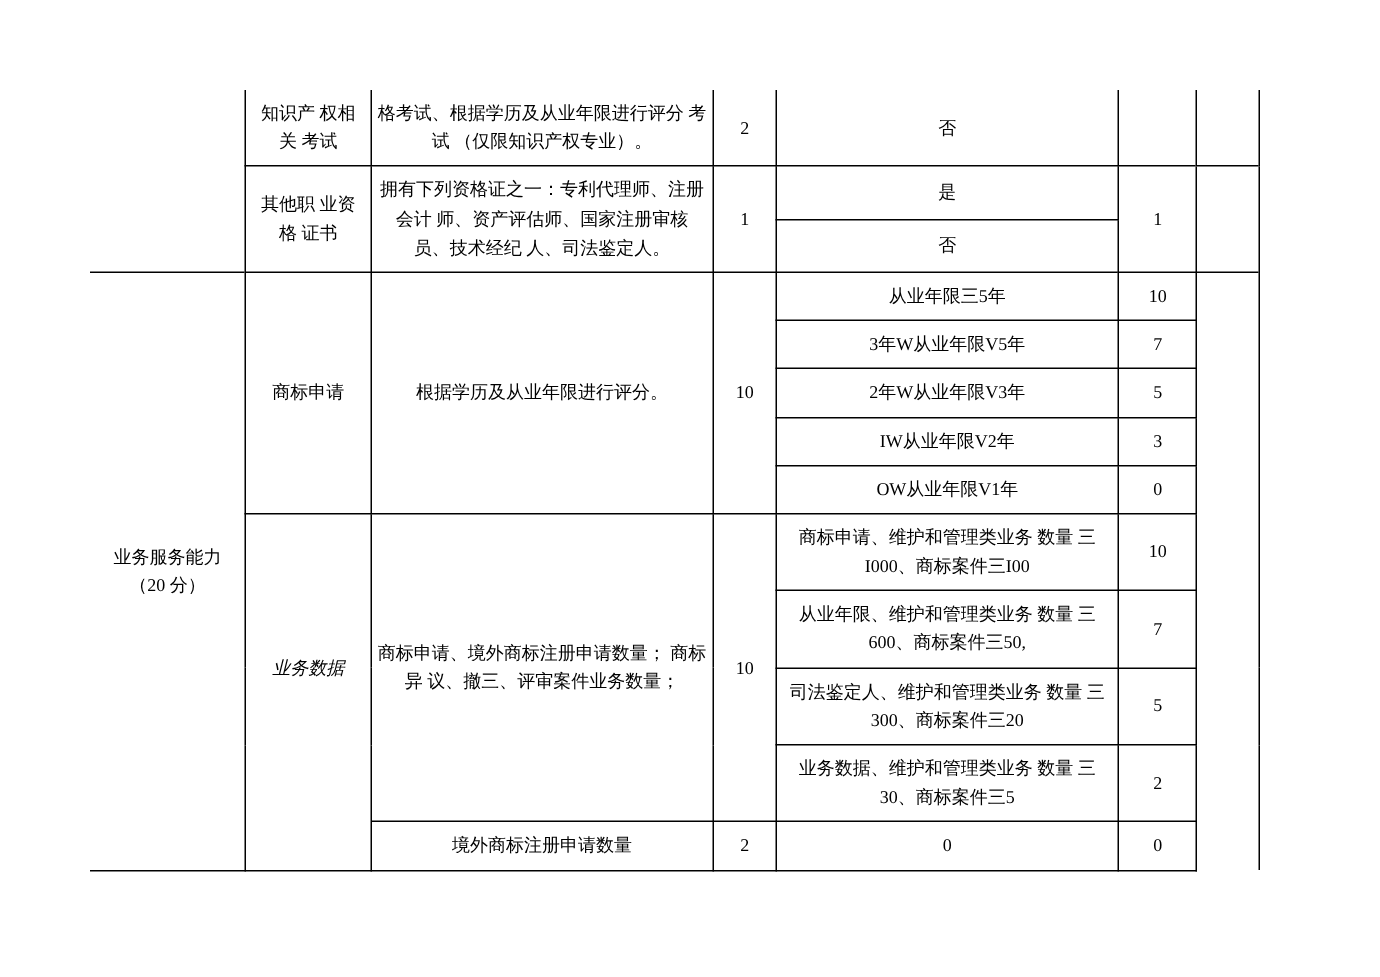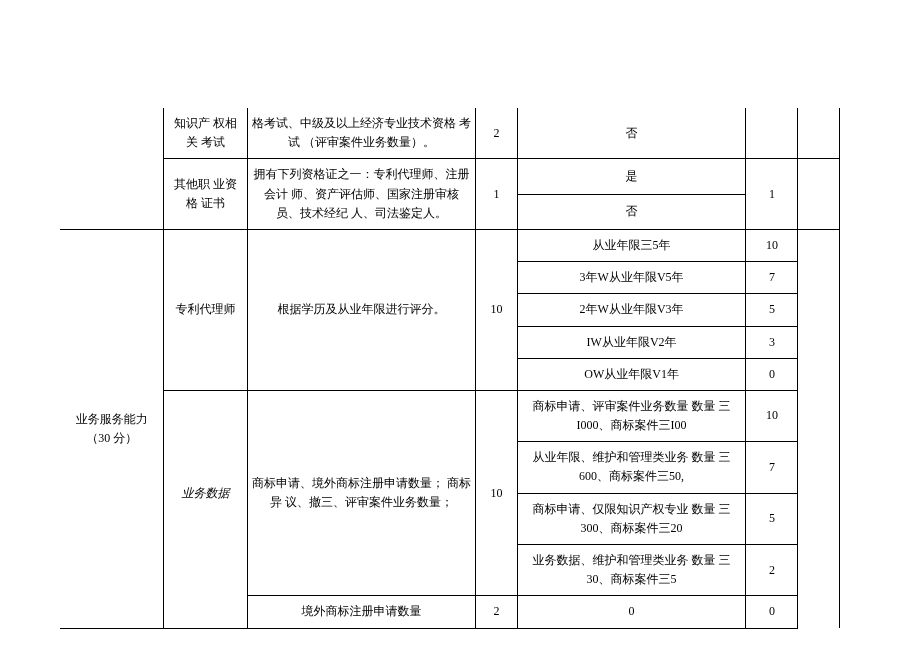--- a/index.html
+++ b/index.html
@@ -8,21 +8,20 @@
       font-family: "SimSun", "宋体", serif;
       font-size: 12px;
       color: #000;
       display: flex;
       justify-content: center;
       padding: 60px 80px 60px 60px;
     }
     table {
       border-collapse: collapse;
       width: 100%;
-      margin-top: 48px;
     }
     td {
       border: 1px solid #000;
       padding: 6px 4px;
       text-align: center;
       vertical-align: middle;
       line-height: 1.6;
     }
     .no-top { border-top: none; }
     .no-bottom { border-bottom: none; font-style: italic; }
@@ -36,41 +35,41 @@
     .col-last { width: 40px; }
   </style>
 </head>
 <body>
 
 <table>
   <tbody>
       <tr>
     <td class="col-category no-top no-bottom no-left" rowspan="3"></td>
     <td class="col-sub no-top" rowspan="1">知识产 权相 关 考试</td>
-    <td class="col-desc no-top">格考试、中级及以上经济专业技术资格 考试 （评审案件业务数量）。</td>
+    <td class="col-desc no-top">格考试、根据学历及从业年限进行评分 考试 （仅限知识产权专业）。</td>
     <td class="col-score1 no-top">2</td>
     <td class="col-detail no-top">否</td>
     <td class="col-score2 no-top no-bottom"></td>
     <td class="col-last no-top no-bottom"></td>
   </tr>
   <tr>
     <td class="col-sub" rowspan="2">其他职 业资 格 证书</td>
     <td class="col-desc" rowspan="2">拥有下列资格证之一：专利代理师、注册 会计 师、资产评估师、国家注册审核 员、技术经纪 人、司法鉴定人。</td>
     <td class="col-score1" rowspan="2">1</td>
     <td class="col-detail">是</td>
     <td class="col-score2" rowspan="2">1</td>
     <td class="col-last no-bottom" rowspan="2"></td>
   </tr>
   <tr>
     <td class="col-detail">否</td>
   </tr>
 
   <tr>
-    <td class="col-category no-left" rowspan="10">业务服务能力 （30 分）</td>
-    <td class="col-sub" rowspan="5">专利代理师</td>
+    <td class="col-category no-left" rowspan="10">业务服务能力 （20 分）</td>
+    <td class="col-sub" rowspan="5">商标申请</td>
     <td class="col-desc" rowspan="5">根据学历及从业年限进行评分。</td>
     <td class="col-score1" rowspan="5">10</td>
     <td class="col-detail">从业年限三5年</td>
     <td class="col-score2">10</td>
     <td class="col-last no-bottom"></td>
   </tr>
   <tr>
     <td class="col-detail">3年W从业年限V5年</td>
     <td class="col-score2">7</td>
     <td class="col-last no-top no-bottom"></td>
@@ -88,31 +87,31 @@
   <tr>
     <td class="col-detail">OW从业年限V1年</td>
     <td class="col-score2">0</td>
     <td class="col-last no-top no-bottom"></td>
   </tr>
 
   <tr>
     <td class="col-sub no-bottom" rowspan="4">业务数据</td>
     <td class="col-desc" rowspan="4">商标申请、境外商标注册申请数量； 商标异 议、撤三、评审案件业务数量；</td>
     <td class="col-score1" rowspan="4">10</td>
-    <td class="col-detail">商标申请、评审案件业务数量 数量 三I000、商标案件三I00</td>
+    <td class="col-detail">商标申请、维护和管理类业务 数量 三I000、商标案件三I00</td>
     <td class="col-score2">10</td>
     <td class="col-last no-top no-bottom"></td>
   </tr>
   <tr>
     <td class="col-detail">从业年限、维护和管理类业务 数量 三600、商标案件三50,</td>
     <td class="col-score2">7</td>
     <td class="col-last no-top no-bottom"></td>
   </tr>
   <tr>
-    <td class="col-detail">商标申请、仅限知识产权专业 数量 三300、商标案件三20</td>
+    <td class="col-detail">司法鉴定人、维护和管理类业务 数量 三300、商标案件三20</td>
     <td class="col-score2">5</td>
     <td class="col-last no-top no-bottom"></td>
   </tr>
   <tr>
     <td class="col-detail">业务数据、维护和管理类业务 数量 三30、商标案件三5</td>
     <td class="col-score2">2</td>
     <td class="col-last no-top no-bottom"></td>
   </tr>
 
   <tr>

